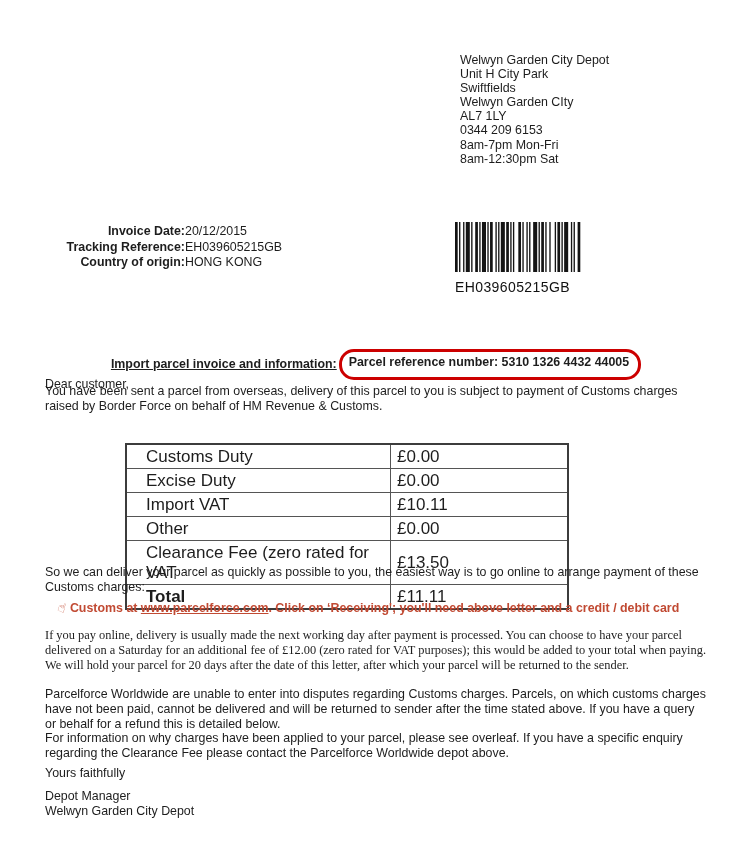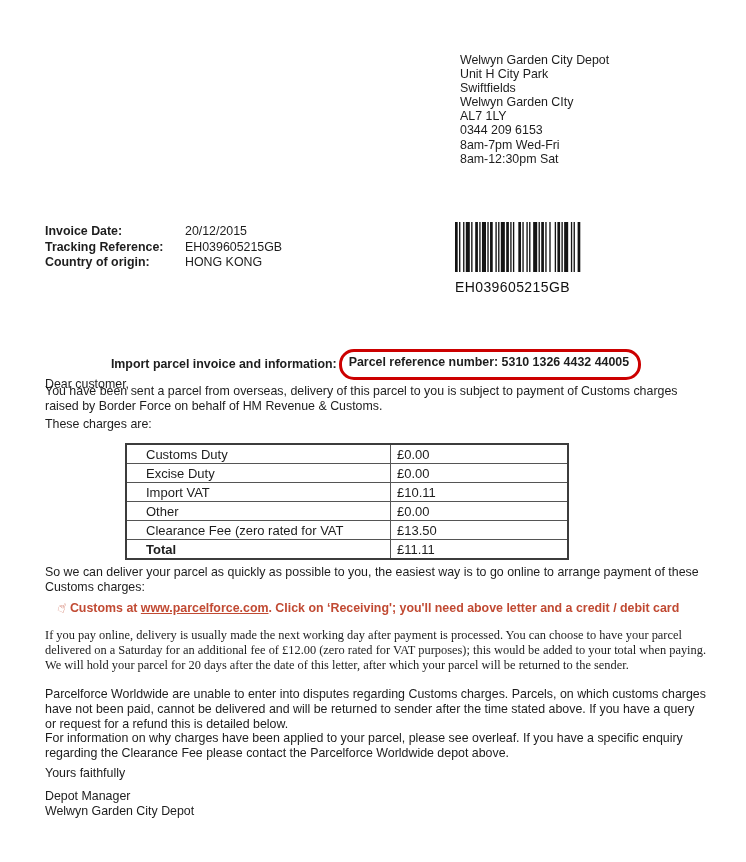--- a/index.html
+++ b/index.html
@@ -5,44 +5,44 @@
   html,body { margin:0; padding:0; background:#ffffff; }
   .page {
     position:relative; width:746px; height:862px; background:#ffffff;
     font-family:"Liberation Sans","DejaVu Sans",sans-serif;
     color:#1d1d1d; font-size:12.4px; overflow:hidden;
   }
   
   .sender { position:absolute; left:460px; top:53px; line-height:14.1px; }
   
   .invoice-info { position:absolute; left:45px; top:224px; line-height:15.5px; }
-  .invoice-info .row { display:flex; }
+  .invoice-info .row { display:flex;text-align:right; }
   .invoice-info .label { font-weight:bold; width:140px; }
   
   .barcode-block { position:absolute; left:455px; top:222px; }
   .barcode-text { font-size:14px; margin-top:4px; letter-spacing:0.4px; color:#111; }
   
   .abs { position:absolute; left:45px; width:664px; line-height:15.2px; }
   .salutation { top:337px;margin-top:40px; }
   .heading-row {
     position:absolute; left:45px; top:346px; width:662px; height:36px;
     display:flex; justify-content:center; align-items:center;
     font-weight:bold; white-space:nowrap;
   }
-  .heading-underline { }
+  .heading-underline { text-decoration:underline; }
   .ref-circle {
     display:inline-block; margin-left:2px;
     border:3px solid var(--highlight-red,#cc0000);
     border-radius:15px; padding:3px 9px 8px 7px;
   }
   .p-intro { top:384px; }
   .p-lead  { top:417px; }
   .charges-table { position:absolute; left:125px; top:443px; }
   table.charges { border-collapse:collapse; border:2px solid #3c3c3c; }
-  table.charges td { border:1px solid #555; font-size:13px; }
+  table.charges td { border:1px solid #555; font-size:17px; }
   td.c1 { width:238px; padding:1.5px 6px 1.5px 19px; }
   td.c2 { width:162px; padding:1.5px 8px 1.5px 6px; }
   tr.total td { font-weight:normal; }
   tr.total td.c1 { font-weight:bold; }
   .p-after { top:565px; }
   .online-line {
     position:absolute; left:58px; top:600px; width:648px;
     color:var(--link-red,#c14a33); font-weight:bold;
   }
   .hand-icon { display:inline-block; transform:rotate(18deg); font-size:13px; margin-right:4px; }
@@ -58,21 +58,21 @@
 
 <div class="page">
 
   <div class="sender">
     <div>Welwyn Garden City Depot</div>
     <div>Unit H City Park</div>
     <div>Swiftfields</div>
     <div>Welwyn Garden CIty</div>
     <div>AL7 1LY</div>
     <div>0344 209 6153</div>
-    <div>8am-7pm Wed-Fri</div>
+    <div>8am-7pm Mon-Fri</div>
     <div>8am-12:30pm Sat</div>
   </div>
 
   <div class="invoice-info">
     <div class="row">
       <span class="label">Invoice Date:</span>
       <span>20/12/2015</span>
     </div>
     <div class="row">
       <span class="label">Tracking Reference:</span>
@@ -126,21 +126,20 @@
 
   <div class="heading-row">
     <span class="heading-underline">Import parcel invoice and information:</span>
     <span class="ref-circle">
       <span>Parcel reference number: 5310 1326 4432 44005</span>
     </span>
   </div>
 
   <div class="abs p-intro">You have been sent a parcel from overseas, delivery of this parcel to you is subject to payment of Customs charges raised by Border Force on behalf of HM Revenue &amp; Customs.</div>
 
-  <div class="abs p-lead">These charges are:</div>
 
   <div class="charges-table">
     <table class="charges">
       <tbody>
         <tr>
           <td class="c1">Customs Duty</td>
           <td class="c2">£0.00</td>
         </tr>
         <tr>
           <td class="c1">Excise Duty</td>
@@ -166,21 +165,21 @@
     </table>
   </div>
 
   <div class="abs p-after">So we can deliver your parcel as quickly as possible to you, the easiest way is to go online to arrange payment of these Customs charges:</div>
 
   <div class="online-line">
     <span class="hand-icon">☝</span><span>Customs at </span><span class="online-link">www.parcelforce.com</span><span>. Click on ‘Receiving'; you'll need above letter and a credit / debit card</span>
   </div>
 
   <div class="abs p-pay">If you pay online, delivery is usually made the next working day after payment is processed.  You can choose to have your parcel delivered on a Saturday for an additional fee of £12.00 (zero rated for VAT purposes); this would be added to your total when paying. We will hold your parcel for 20 days after the date of this letter, after which your parcel will be returned to the sender.</div>
-  <div class="abs p-disputes">Parcelforce Worldwide are unable to enter into disputes regarding Customs charges. Parcels, on which customs charges have not been paid, cannot be delivered and will be returned to sender after the time stated above.  If you have a query or request for a refund this is detailed below.</div>
+  <div class="abs p-disputes">Parcelforce Worldwide are unable to enter into disputes regarding Customs charges. Parcels, on which customs charges have not been paid, cannot be delivered and will be returned to sender after the time stated above.  If you have a query or behalf for a refund this is detailed below.</div>
   <div class="abs p-overleaf">For information on why charges have been applied to your parcel, please see overleaf.  If you have a specific enquiry regarding the Clearance Fee please contact the Parcelforce Worldwide depot above.</div>
 
   <div class="abs closing">Yours faithfully</div>
   <div class="abs signature">
     <div>Depot Manager</div>
     <div>Welwyn Garden City Depot</div>
   </div>
 
 </div>
 

